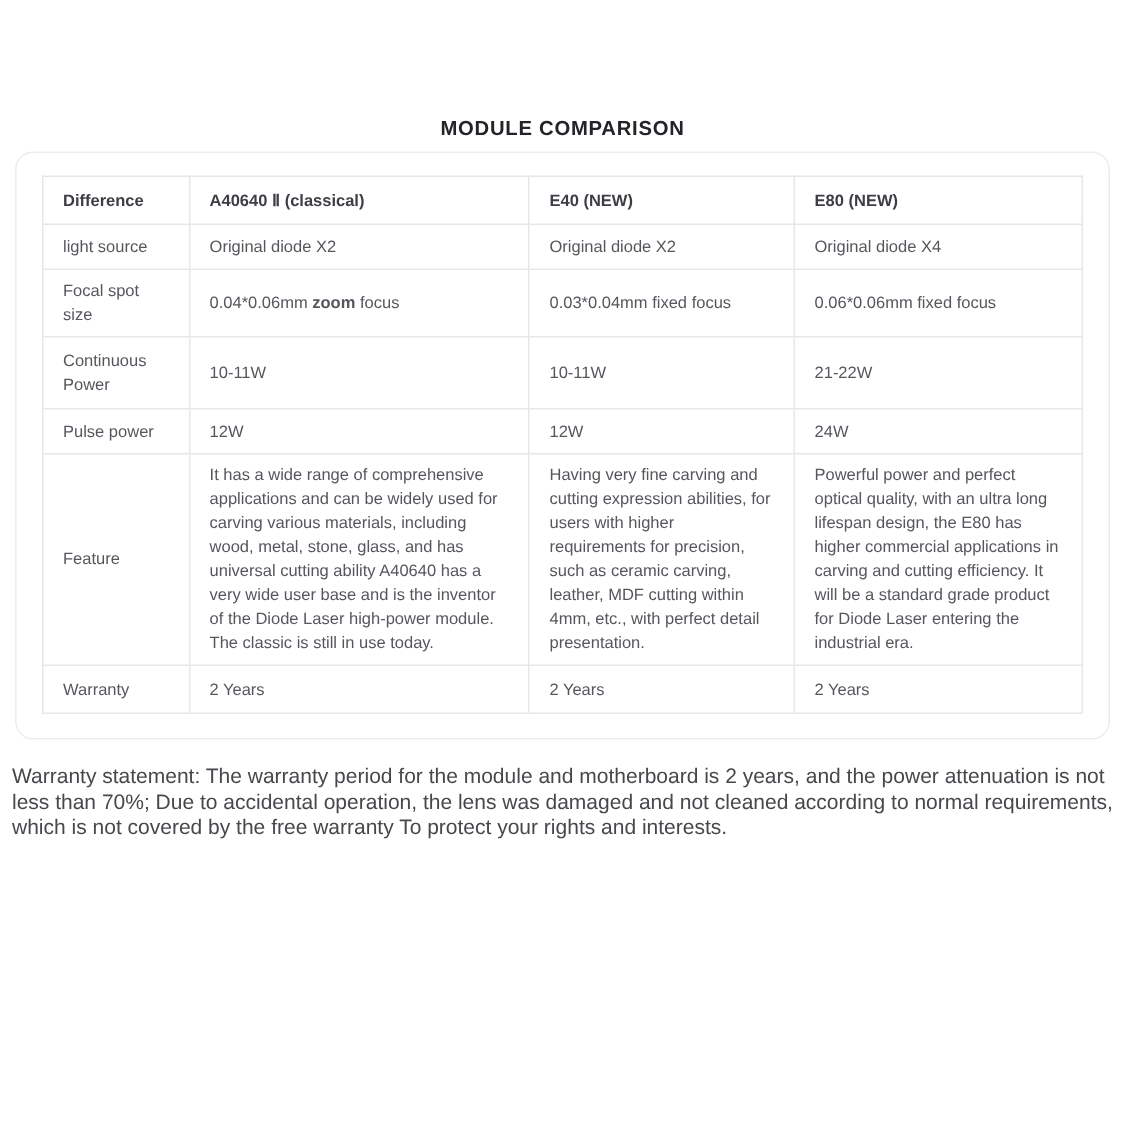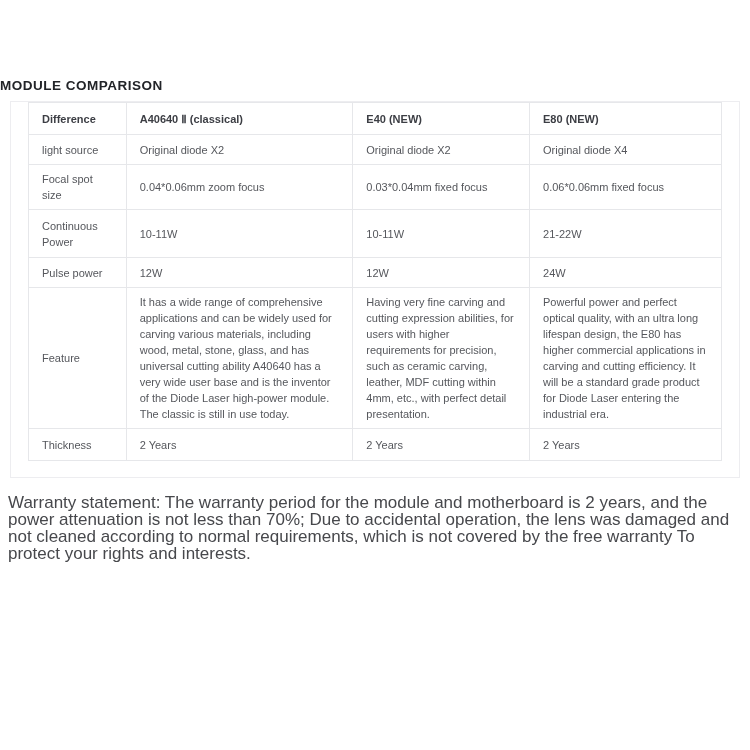--- a/index.html
+++ b/index.html
@@ -8,34 +8,34 @@
     background: #ffffff;
   }
   body {
     width: 750px;
     height: 750px;
     font-family: "Liberation Sans", sans-serif;
     overflow: hidden;
   }
   .page-title {
     margin: 78px 0 0 0;
-    text-align: left;
+    text-align: center;
     font-size: 13.5px;
     line-height: 16px;
     font-weight: 700;
     letter-spacing: 0.5px;
     color: #222428;
   }
   .card {
     box-sizing: border-box;
     width: 730px;
     margin: 7px auto 16px auto;
     border: 1px solid #ededf0;
-    border-radius: 0;
-    padding: 0 17px 16px 17px;
+    border-radius: 12px;
+    padding: 15px 17px 16px 17px;
     background: #ffffff;
   }
   table.cmp {
     width: 100%;
     border-collapse: collapse;
     table-layout: fixed;
   }
   table.cmp th,
   table.cmp td {
     border: 1px solid #e6e7ea;
@@ -45,30 +45,30 @@
     color: #55575c;
     text-align: left;
     vertical-align: middle;
     font-weight: 400;
     overflow: hidden;
   }
   table.cmp th {
     font-weight: 700;
     color: #3c3e44;
   }
-  table.cmp b { font-weight: 400; }
+  table.cmp b { font-weight: 700; }
   tr.h30  { height: 30px; }
   tr.h32  { height: 32px; }
   tr.h48  { height: 48px; }
   tr.h54  { height: 54px; }
   tr.h64  { height: 64px; }
   tr.h132 { height: 132px; }
   .footer-note {
     margin: 10px 8px 0 8px;
-    font-size: 17px;
+    font-size: 14px;
     line-height: 17px;
     color: #47484c;
   }
 </style>
 </head>
 <body>
 
 <main>
 
   <h1 class="page-title">MODULE COMPARISON</h1>
@@ -114,21 +114,21 @@
           <td>12W</td>
           <td>24W</td>
         </tr>
         <tr class="h132">
           <td>Feature</td>
           <td>It has a wide range of comprehensive applications and can be widely used for carving various materials, including wood, metal, stone, glass, and has universal cutting ability A40640 has a very wide user base and is the inventor of the Diode Laser high-power module. The classic is still in use today.</td>
           <td>Having very fine carving and cutting expression abilities, for users with higher requirements for precision, such as ceramic carving, leather, MDF cutting within 4mm, etc., with perfect detail presentation.</td>
           <td>Powerful power and perfect optical quality, with an ultra long lifespan design, the E80 has higher commercial applications in carving and cutting efficiency. It will be a standard grade product for Diode Laser entering the industrial era.</td>
         </tr>
         <tr class="h32">
-          <td>Thickness</td>
+          <td>Warranty</td>
           <td>2 Years</td>
           <td>2 Years</td>
           <td>2 Years</td>
         </tr>
       </tbody>
     </table>
   </section>
 
   <p class="footer-note">Warranty statement: The warranty period for the module and motherboard is 2 years, and the power attenuation is not less than 70%; Due to accidental operation, the lens was damaged and not cleaned according to normal requirements, which is not covered by the free warranty To protect your rights and interests.</p>
 

